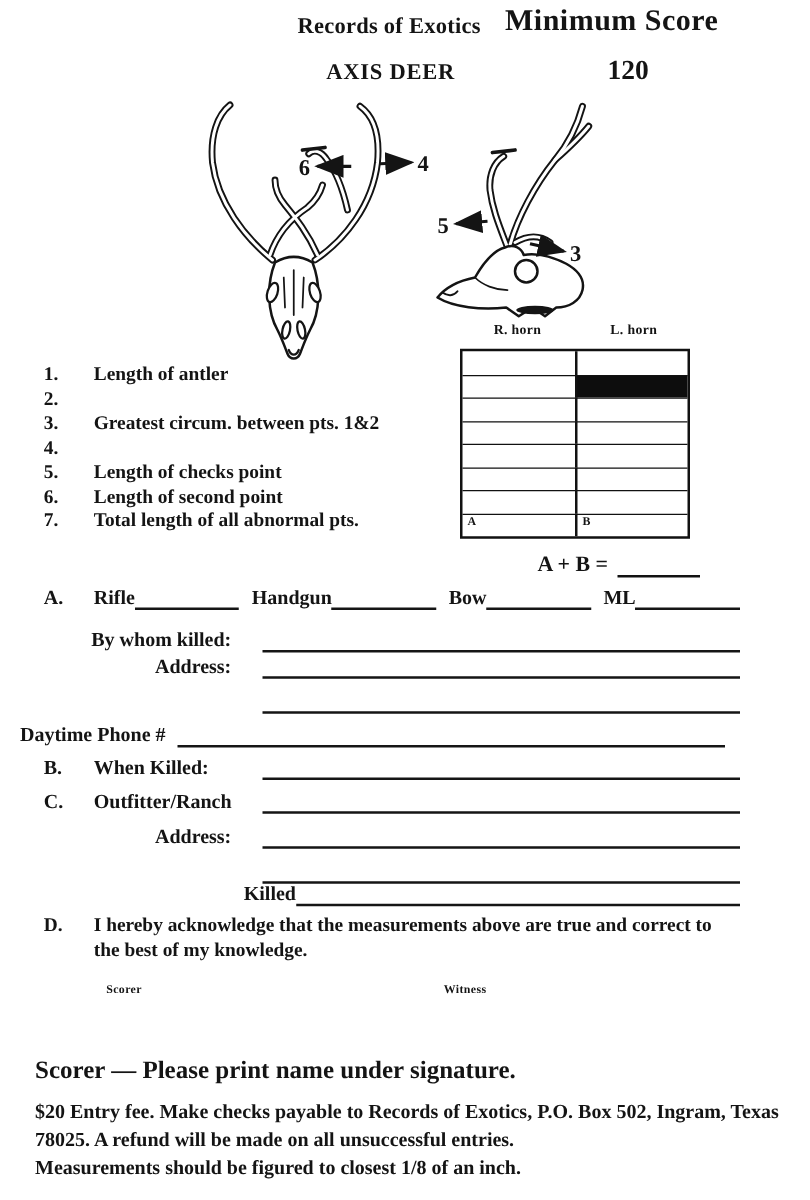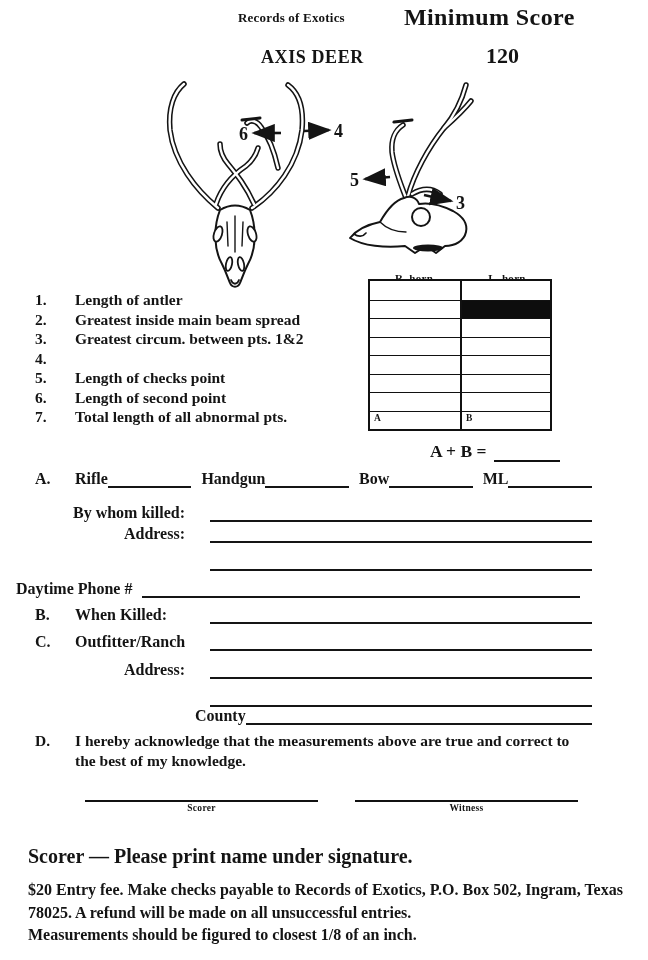--- a/index.html
+++ b/index.html
@@ -3,32 +3,32 @@
 <meta charset="utf-8">
 <style>
   html,body{margin:0;padding:0;}
   body{
     width:648px;height:960px;position:relative;background:#ffffff;
     font-family:"Liberation Serif","DejaVu Serif",serif;font-weight:700;color:#141414;
     overflow:hidden;
   }
   .abs{position:absolute;}
   
-  .org-title{left:238px;top:10px;font-size:13px;letter-spacing:.2px;}
+  .org-title{left:238px;top:10px;font-size:18px;letter-spacing:.2px;}
   .min-score-label{left:404px;top:4px;font-size:24px;letter-spacing:.4px;}
   .species{left:261px;top:47px;font-size:18px;letter-spacing:.6px;}
   .min-score-value{left:486px;top:43px;font-size:22px;}
   
   .skull-svg{left:118px;top:76px;}
   
   .meas-list{left:35px;top:290px;width:330px;font-size:15.5px;line-height:19.5px;}
   .meas-row{display:flex;}
   .meas-num{width:40px;flex:none;}
   
-  .col-head{top:272px;width:92px;text-align:center;font-size:11px;letter-spacing:.3px;}
+  .col-head{top:258px;width:92px;text-align:center;font-size:11px;letter-spacing:.3px;}
   .col-head.r{left:368px;} .col-head.l{left:461px;}
   .score-table{
     left:368px;top:279px;width:184px;height:152px;
     display:grid;grid-template-columns:1fr 1fr;grid-template-rows:repeat(8,1fr);
     border:2.5px solid #111;box-sizing:border-box;background:#fff;
   }
   .cell{border-top:1.5px solid #111;position:relative;}
   .cell:nth-child(-n+2){border-top:none;}
   .cell:nth-child(even){border-left:2px solid #111;}
   .cell.blacked{background:#0d0d0d;}
@@ -38,21 +38,21 @@
   
   .frow{position:absolute;display:flex;align-items:flex-end;font-size:16px;}
   .letter{width:40px;flex:none;}
   .blank{flex:1;border-bottom:2px solid #151515;height:1.05em;min-width:30px;}
   .lbl{white-space:nowrap;}
   .rlabel{flex:none;text-align:right;}
   
   .ack{left:35px;top:731px;width:560px;display:flex;font-size:15.5px;line-height:20px;}
   .ack-text{width:505px;}
   
-  .sig{top:786px;display:flex;flex-direction:column;}
+  .sig{top:786px;display:flex;flex-direction:row;}
   .sig .sig-line{border-bottom:2px solid #111;height:14px;}
   .sig .sig-cap{text-align:center;font-size:9.5px;margin-top:1px;letter-spacing:.3px;}
   .sig.scorer{left:85px;width:233px;}
   .sig.witness{left:355px;width:223px;}
   
   .foot1{left:28px;top:845px;font-size:20px;}
   .foot2{left:28px;top:878px;width:596px;font-size:16px;line-height:23px;}
   .foot3{left:28px;top:926px;font-size:16px;}
   svg text{font-family:"Liberation Serif","DejaVu Serif",serif;font-weight:700;}
 </style>
@@ -150,21 +150,20 @@
   </g>
 </svg>
 
 <div class="abs meas-list">
   <div class="meas-row">
       <span class="meas-num">1.</span>
       <span>Length of antler</span>
     </div>
   <div class="meas-row">
       <span class="meas-num">2.</span>
-      <span>Greatest inside main beam spread</span>
     </div>
   <div class="meas-row">
       <span class="meas-num">3.</span>
       <span>Greatest circum. between pts. 1&amp;2</span>
     </div>
   <div class="meas-row">
       <span class="meas-num">4.</span>
     </div>
   <div class="meas-row">
       <span class="meas-num">5.</span>
@@ -252,21 +251,21 @@
   <span class="blank" style="margin-left:25px;"></span>
 </div>
 <div class="frow" style="left:35px;top:660px;width:557px;">
   <span class="rlabel" style="width:150px;">Address:</span>
   <span class="blank" style="margin-left:25px;"></span>
 </div>
 <div class="frow" style="left:210px;top:688px;width:382px;">
   <span class="blank"></span>
 </div>
 <div class="frow" style="left:195px;top:706px;width:397px;">
-  <span class="lbl">County</span>
+  <span class="lbl">Killed</span>
   <span class="blank"></span>
 </div>
 
 <div class="abs ack">
   <span class="letter">D.</span>
   <span class="ack-text">I hereby acknowledge that the measurements above are true and correct to the best of my knowledge.</span>
 </div>
 
 <div class="abs sig scorer">
   <div class="sig-line"></div>

